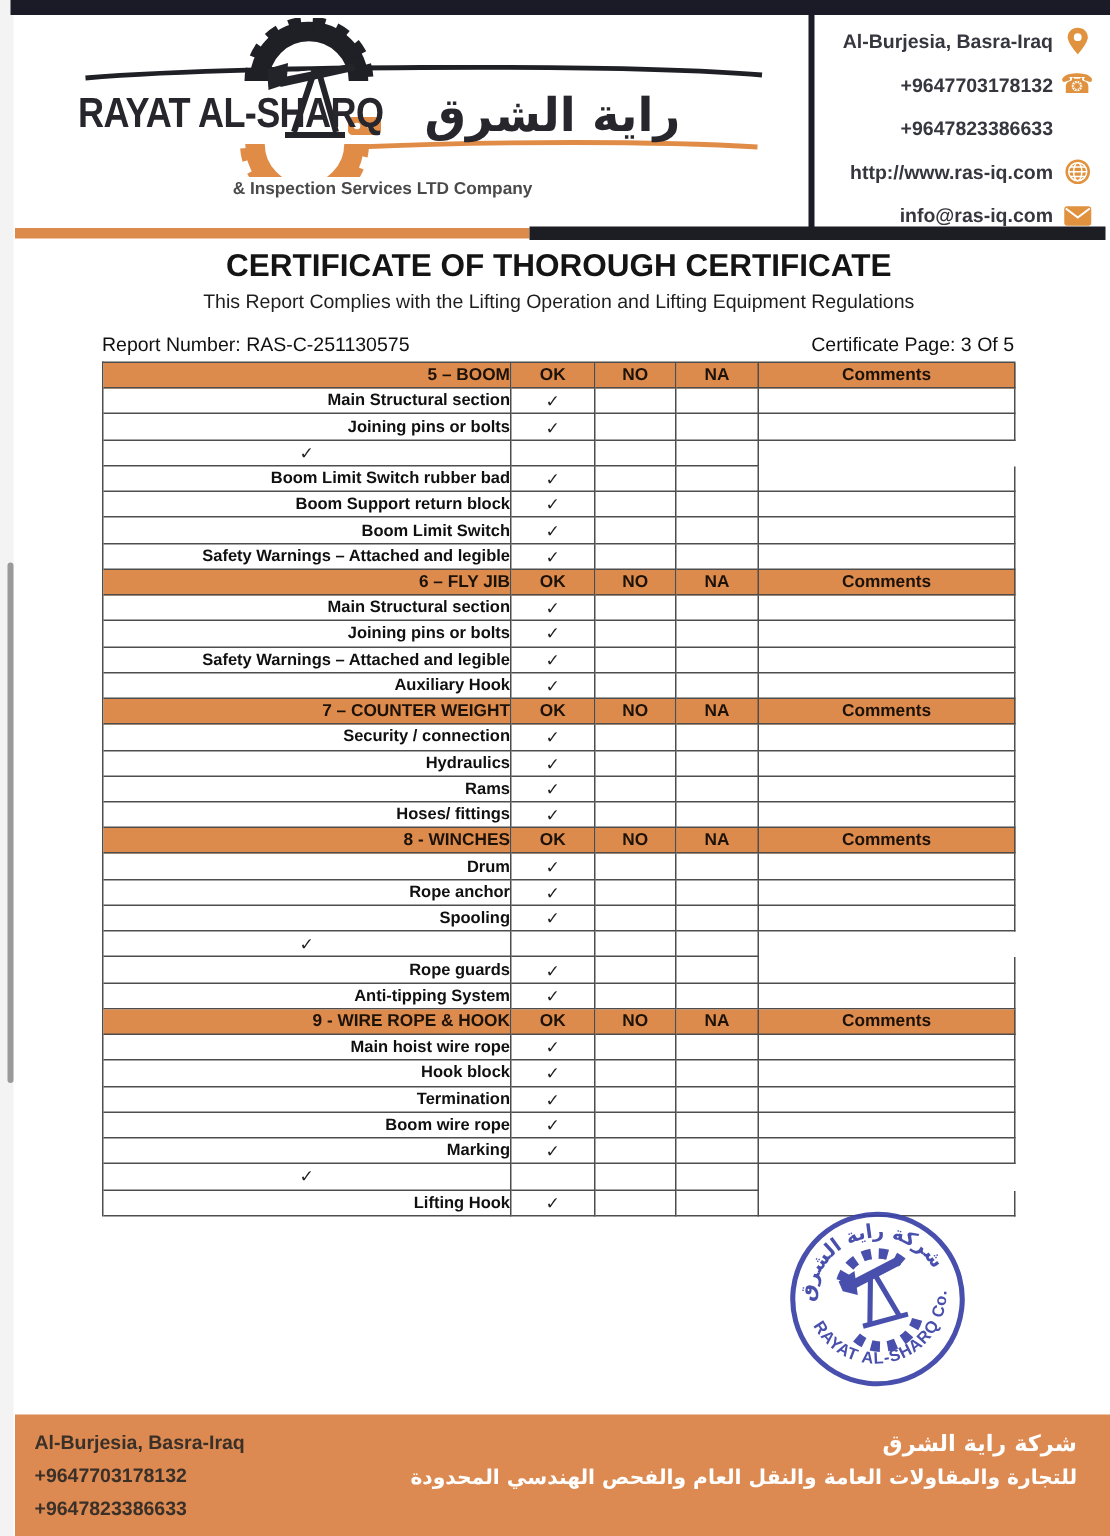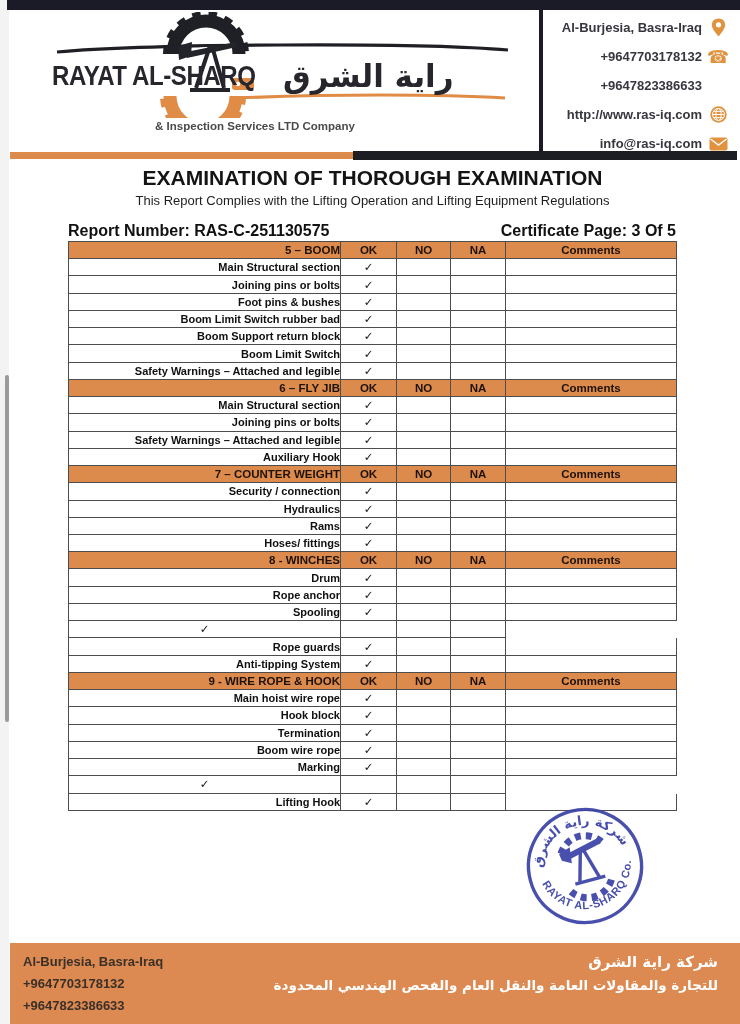--- a/index.html
+++ b/index.html
@@ -27,21 +27,21 @@
   
   .bar-orange{position:absolute;left:10px;top:152px;width:343px;height:7px;background:#dd8a4d;}
   .bar-black{position:absolute;left:353px;top:151px;width:384px;height:9px;background:#1d1d24;}
 
   .cert-title{position:absolute;left:10px;right:5px;top:166px;text-align:center;
     font-size:21px;font-weight:bold;color:#141414;letter-spacing:0px;}
   .cert-subtitle{position:absolute;left:10px;right:5px;top:193px;text-align:center;
     font-size:13px;color:#1e1e1e;}
 
   .report-row{position:absolute;left:68px;width:608px;top:222px;display:flex;
-    justify-content:space-between;font-size:16px;font-weight:bold;color:#111;align-items:center;}
+    justify-content:space-between;font-size:13px;font-weight:normal;color:#111;align-items:center;}
 
   
   .inspection-table{position:absolute;left:68px;top:241px;width:608px;
     border-top:1px solid #4d4d4d;border-left:1px solid #4d4d4d;}
   .trow{display:grid;grid-template-columns:272px 56px 54px 55px 171px;height:17.24px;}
   .tcell{border-right:1px solid #4d4d4d;border-bottom:1px solid #4d4d4d;
     display:flex;align-items:center;box-sizing:border-box;overflow:hidden;
     font-size:11px;font-weight:bold;color:#101010;}
   .tcell.name{padding-left:5px;justify-content:flex-end;}
   .tcell.center{justify-content:center;}
@@ -142,21 +142,21 @@
           <rect x="0.5" y="0.5" width="18" height="13" rx="2" fill="#e0923f"></rect>
           <path d="M1.5 2 L9.5 8 L17.5 2" stroke="#ffffff" stroke-width="1.4" fill="none"></path>
         </svg>
     </span>
   </div>
 </div>
 
 <div class="bar-orange"></div>
 <div class="bar-black"></div>
 
-<div class="cert-title">EXAMINATION OF THOROUGH EXAMINATION</div>
+<div class="cert-title">CERTIFICATE OF THOROUGH CERTIFICATE</div>
 <div class="cert-subtitle">This Report Complies with the Lifting Operation and Lifting Equipment Regulations</div>
 
 <div class="report-row">
   <span>
     <span>Report Number:</span> <span>RAS-C-251130575</span>
   </span>
   <span>
     <span>Certificate Page:</span> <span>3 Of 5</span>
   </span>
 </div>
@@ -195,23 +195,20 @@
         <span>Joining pins or bolts</span>
       </div>
       <div class="tcell center">
         <span class="check">✓</span>
       </div>
       <div class="tcell center"></div>
       <div class="tcell center"></div>
       <div class="tcell center"></div>
     </div>
     <div class="trow">
-      <div class="tcell name">
-        <span>Foot pins &amp; bushes</span>
-      </div>
       <div class="tcell center">
         <span class="check">✓</span>
       </div>
       <div class="tcell center"></div>
       <div class="tcell center"></div>
       <div class="tcell center"></div>
     </div>
     <div class="trow">
       <div class="tcell name">
         <span>Boom Limit Switch rubber bad</span>

